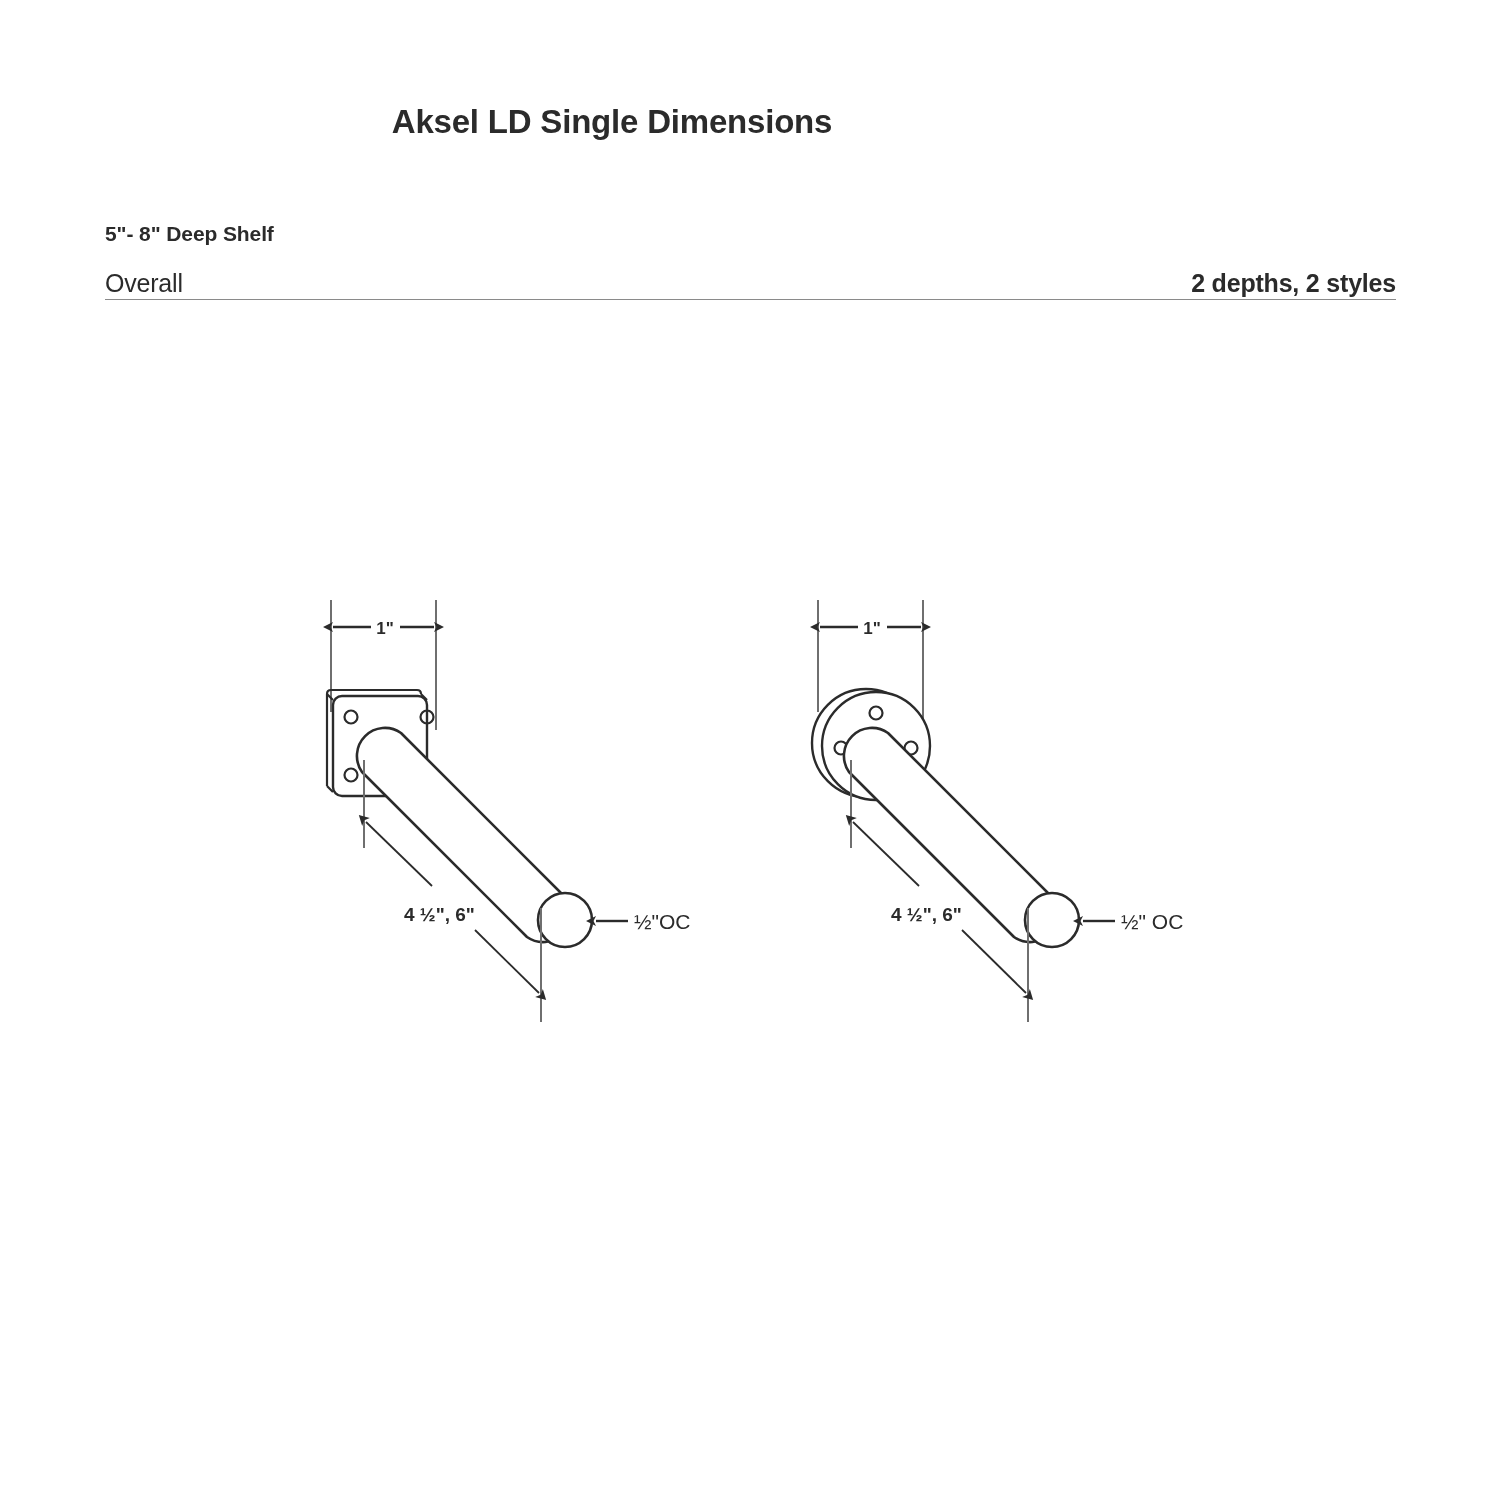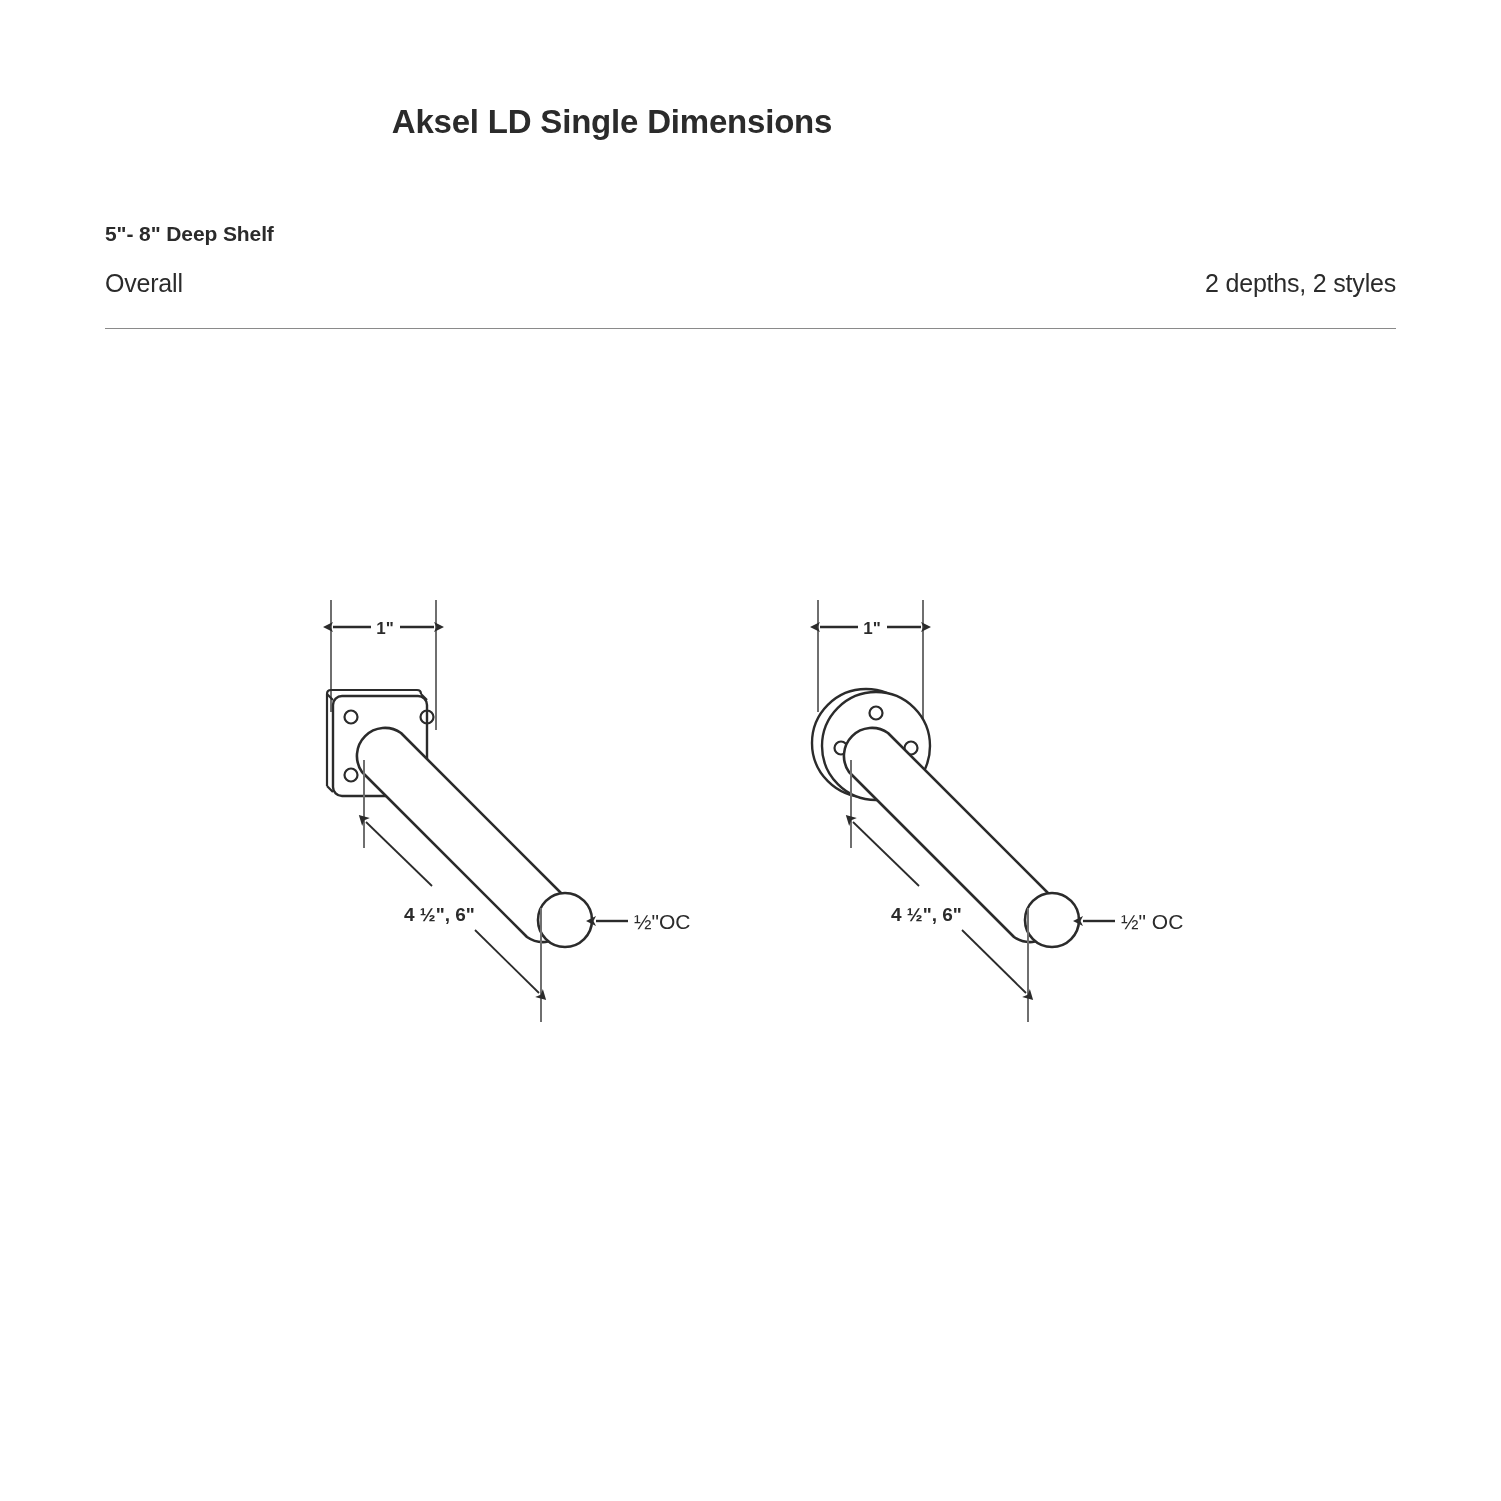--- a/index.html
+++ b/index.html
@@ -50,24 +50,24 @@
     align-items: baseline;
     font-size: 25px;
     font-weight: normal;
     color: #2b2b2b;
     letter-spacing: -0.2px;
     padding-bottom: 21px;
   }
   .spec-row.has-divider {
     border-bottom: 1px solid #8a8a8a;
     margin-bottom: 21px;
-    padding-bottom: 30px;
+    padding-bottom: 1px;
   }
   .spec-label { text-align: left; }
-  .spec-value { text-align: center; }
+  .spec-value { text-align: center; font-weight: bold; }
 
   
   .drawings {
     position: absolute;
     left: 0;
     top: 0;
     width: 1501px;
     height: 1501px;
     pointer-events: none;
   }

